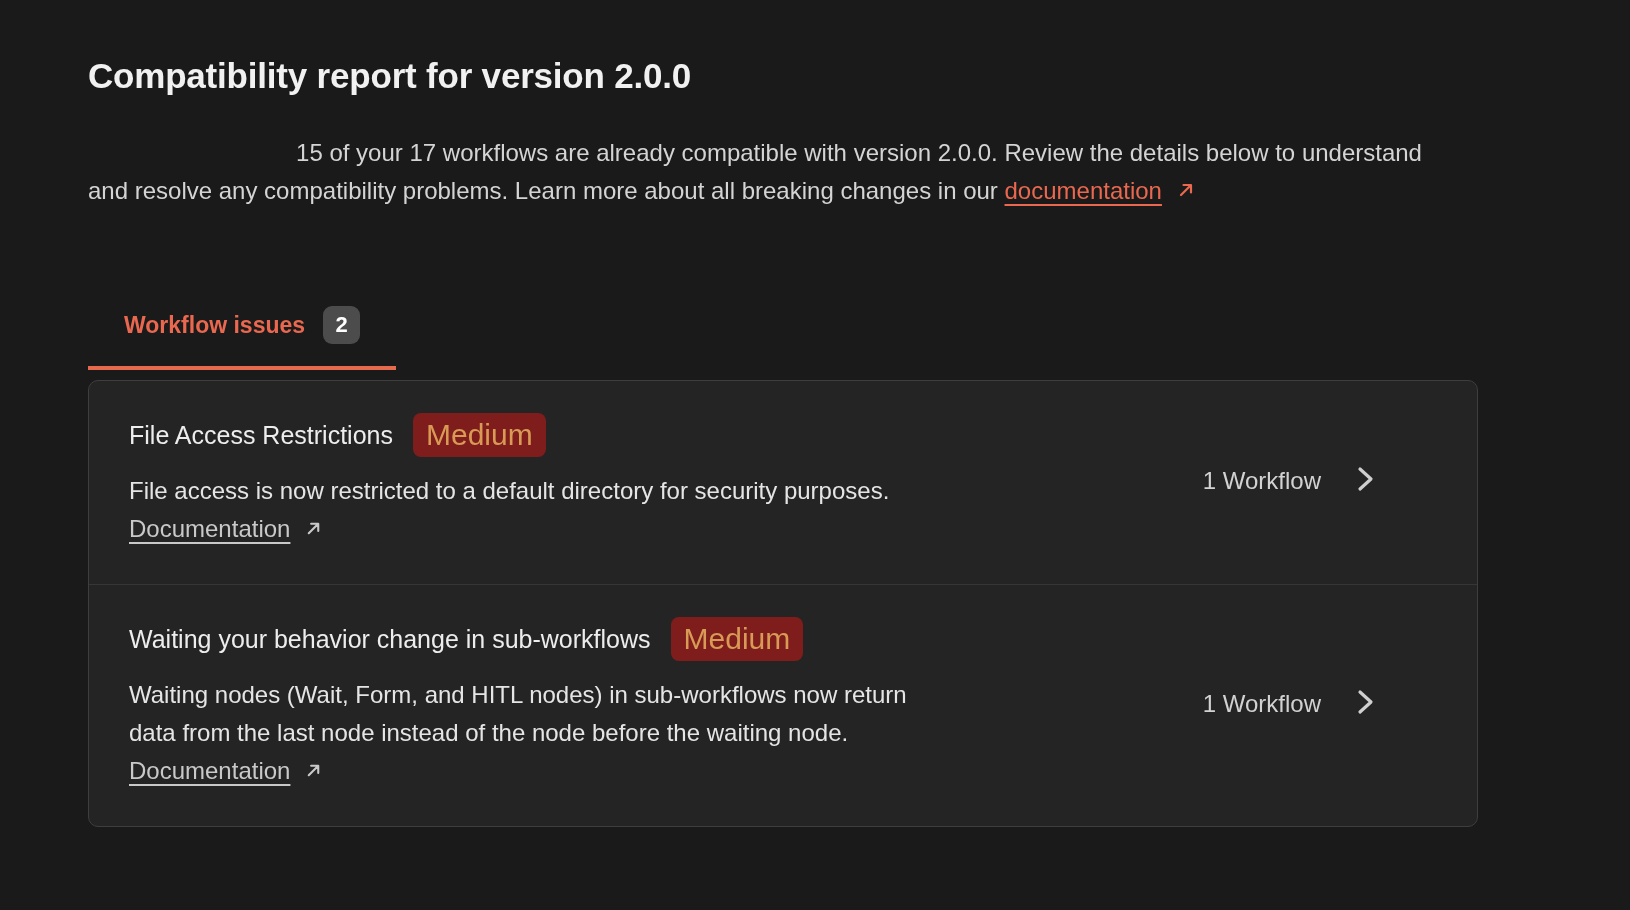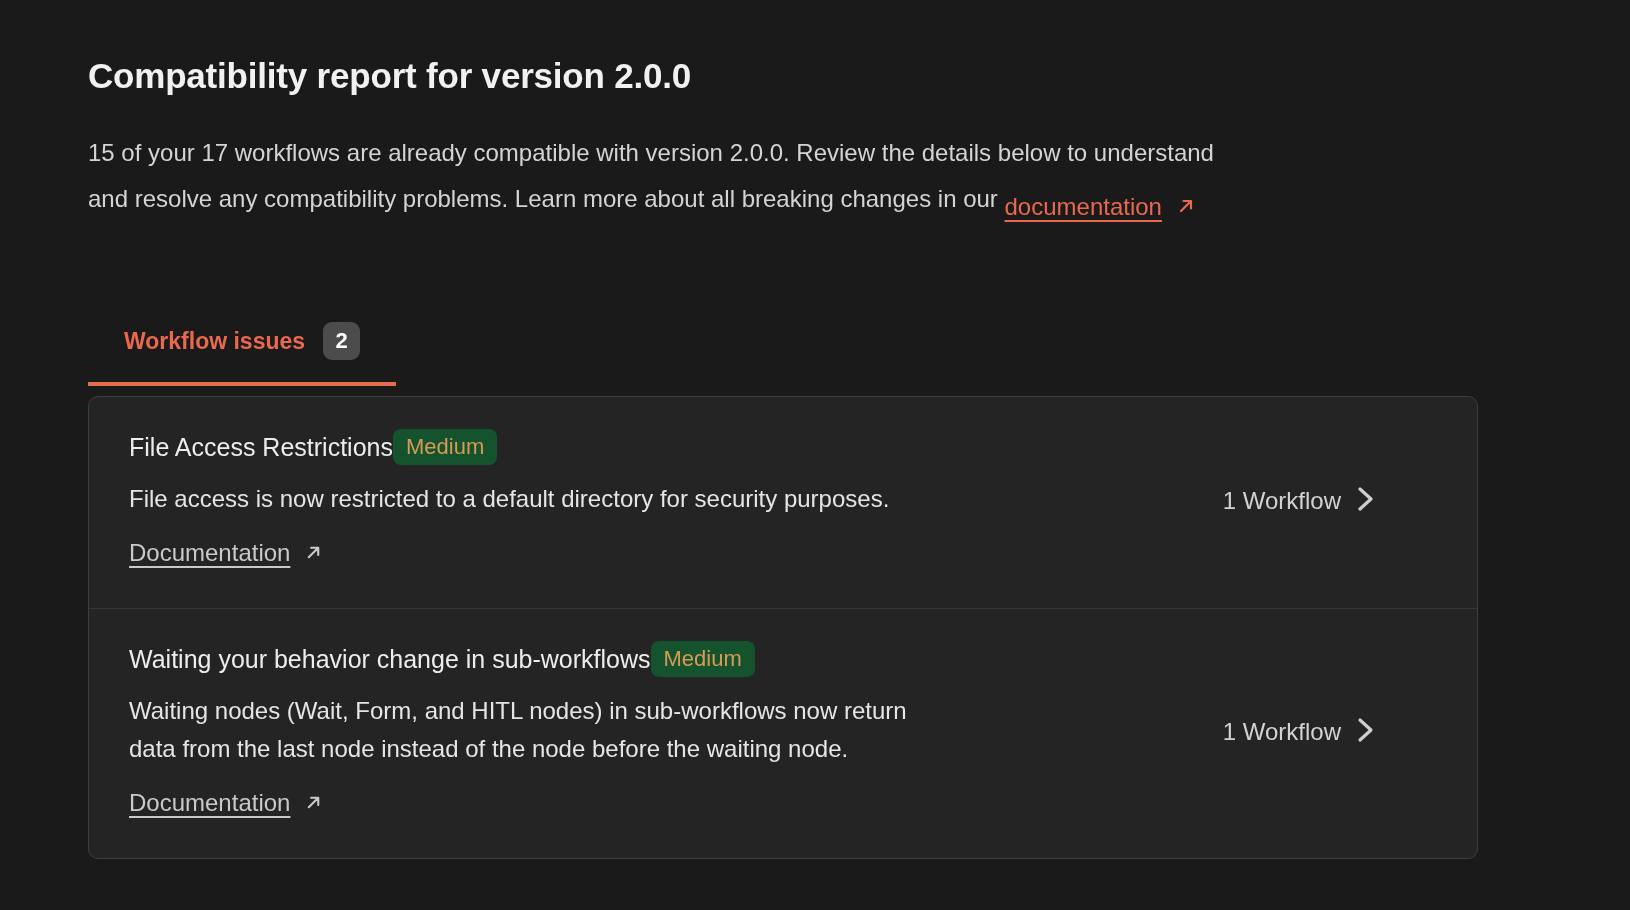--- a/index.html
+++ b/index.html
@@ -10,25 +10,25 @@
     font-family: "Liberation Sans", "DejaVu Sans", sans-serif;
     color: #d6d6d6;
   }
   .page { padding: 56px 0 0 88px; }
 
   .page-title {
     font-size: 35px; font-weight: 600; color: #f1f1f1;
     letter-spacing: -0.2px; margin: 0 0 38px 0;
   }
 
-  .page-desc { font-size: 24px; line-height: 38px; color: #d4d4d4; margin: 0 0 90px 0; }
+  .page-desc { font-size: 24px; line-height: 38px; color: #d4d4d4; margin: 0 0 90px 0; text-align: center; }
   .desc-line { display: block; }
   .desc-line-2 { display: flex; align-items: center; flex-wrap: nowrap; white-space: pre; }
 
-  .link { cursor: pointer; display: inline-flex; align-items: center; gap: 14px; margin-top: 16px; }
+  .link { cursor: pointer; display: inline-flex; align-items: center; gap: 14px; }
   .link .link-text {
     text-decoration: underline;
     text-decoration-thickness: 2px;
     text-underline-offset: 5px;
   }
   .link.accent { color: #e9684f; }
   .ext-icon { display: inline-block; position: relative; top: 1px; }
 
   
   .tabs { display: flex; margin-bottom: 10px; }
@@ -55,33 +55,33 @@
     border: 1px solid #3e3e3e;
     border-radius: 10px;
   }
   .issue-row {
     display: flex; align-items: center;
     padding: 32px 100px 36px 40px;
     cursor: pointer;
   }
   .issue-row + .issue-row { border-top: 1px solid #363636; }
   .issue-main { flex: 1; min-width: 0; }
-  .issue-title-row { display: flex; align-items: center; margin-bottom: 15px; }
+  .issue-title-row { display: flex; align-items: center; gap: 20px; margin-bottom: 15px; }
   .issue-title { font-size: 25px; font-weight: 500; color: #ededed; }
   .severity-badge {
-    background: #14532d; color: #d89a55;
-    font-size: 22px; font-weight: 500;
+    background: #7f1d1d; color: #d89a55;
+    font-size: 30px; font-weight: 500;
     padding: 5px 13px; border-radius: 8px;
     white-space: nowrap;
   }
   .issue-desc { font-size: 24px; line-height: 38px; color: #e5e5e5; }
   .issue-desc .line { display: block; }
   .issue-link { font-size: 24px; line-height: 38px; color: #c9c9c9; }
 
-  .issue-action { display: flex; align-items: center; gap: 12px; margin-left: 40px; white-space: nowrap; }
+  .issue-action { display: flex; align-items: center; gap: 32px; margin-left: 40px; white-space: nowrap; }
   .workflow-count { font-size: 24px; color: #d2d2d2; }
   .chevron { display: inline-block; }
 </style>
 </head>
 <body>
 
 <div class="page">
 
   <h1 class="page-title">Compatibility report for version 2.0.0</h1>
 

